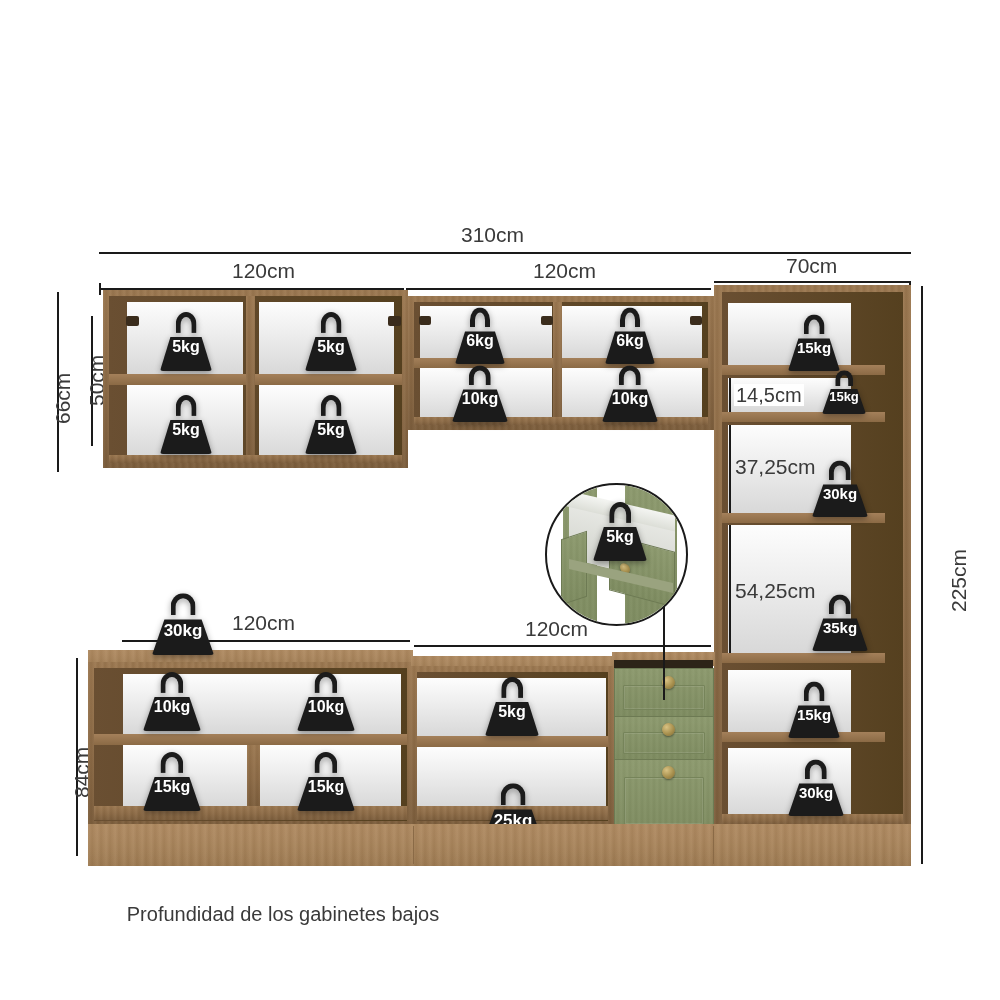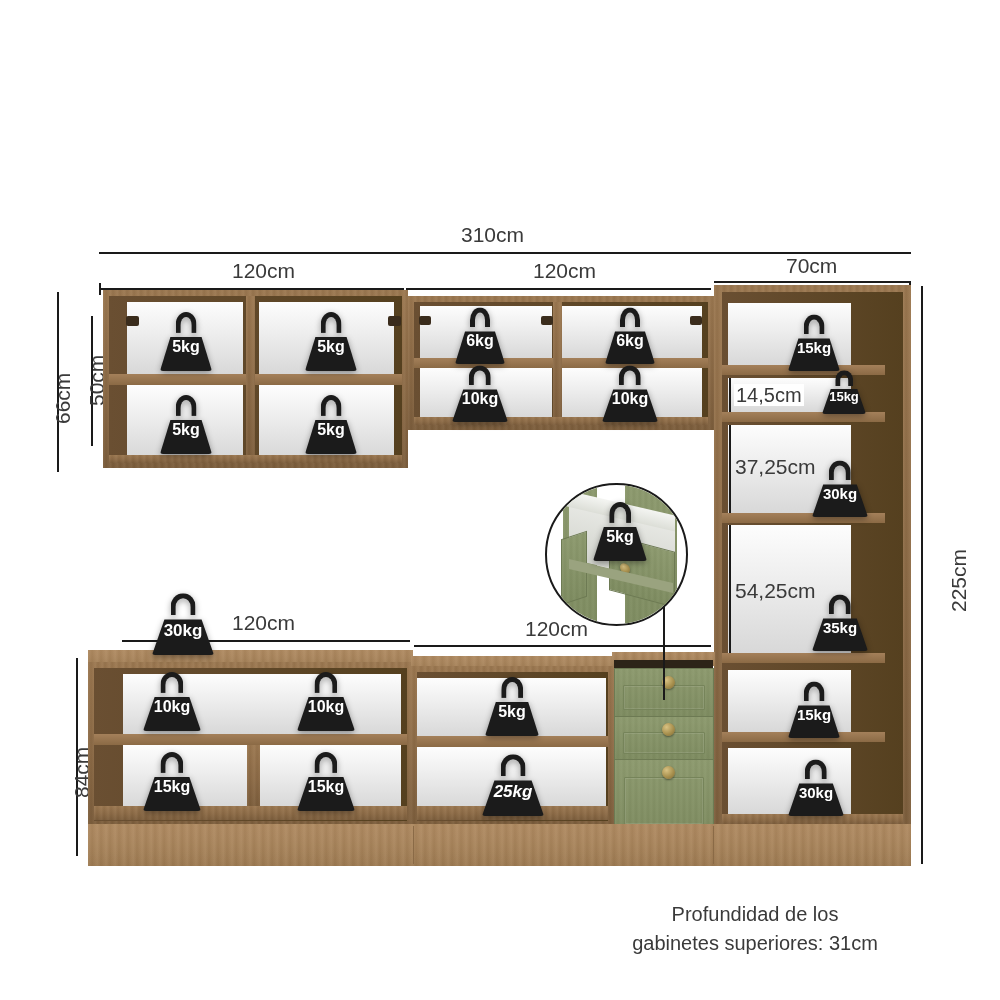--- a/index.html
+++ b/index.html
@@ -351,21 +351,21 @@
   <div class="box shelf" style="left:417px;top:736px;width:191px;height:11px;"></div>
   <div class="box cavity" style="left:417px;top:747px;width:189px;height:60px;"></div>
   <div class="box wood" style="left:417px;top:806px;width:191px;height:14px;"></div>
 
   <div class="wbadge" style="left:485px;top:690px;width:54px;height:46px;">
     <div class="handle"></div>
     <div class="body">
         <span class="txt" style="font-size:16px;">5kg</span>
       </div>
   </div>
-  <div class="wbadge" style="left:482px;top:768px;width:62px;height:48px;font-style:italic;">
+  <div class="wbadge" style="left:482px;top:797px;width:62px;height:48px;">
     <div class="handle"></div>
     <div class="body">
         <span class="txt" style="font-size:17px;">25kg</span>
       </div>
   </div>
 
   <div class="box wood-light" style="left:612px;top:652px;width:103px;height:14px;"></div>
   <div class="box" style="left:614px;top:660px;width:99px;height:10px;background:#2d2418;"></div>
   <div class="box green" style="left:614px;top:668px;width:100px;height:49px;">
     <div class="green-panel" style="left:8px;top:16px;right:8px;bottom:6px;"></div>
@@ -401,19 +401,16 @@
           <span class="txt" style="font-size:16px;">5kg</span>
         </div>
     </div>
   </div>
 
   <div class="box wood-light" style="left:88px;top:824px;width:823px;height:42px;"></div>
   <div class="vline" style="left:413px;top:826px;height:38px;width:1px;background:#8a6a46;"></div>
   <div class="vline" style="left:713px;top:826px;height:38px;width:1px;background:#8a6a46;"></div>
 
   <div class="caption" style="left:88px;top:900px;width:390px;">
-  </div>
-  <div class="caption" style="left:590px;top:900px;width:330px;">
-    <div>Profundidad de los</div>
-    <div>gabinetes superiores: 31cm</div>
+    <div>Profundidad de los gabinetes bajos</div>
   </div>
 
 </div>
 
 </body></html>

